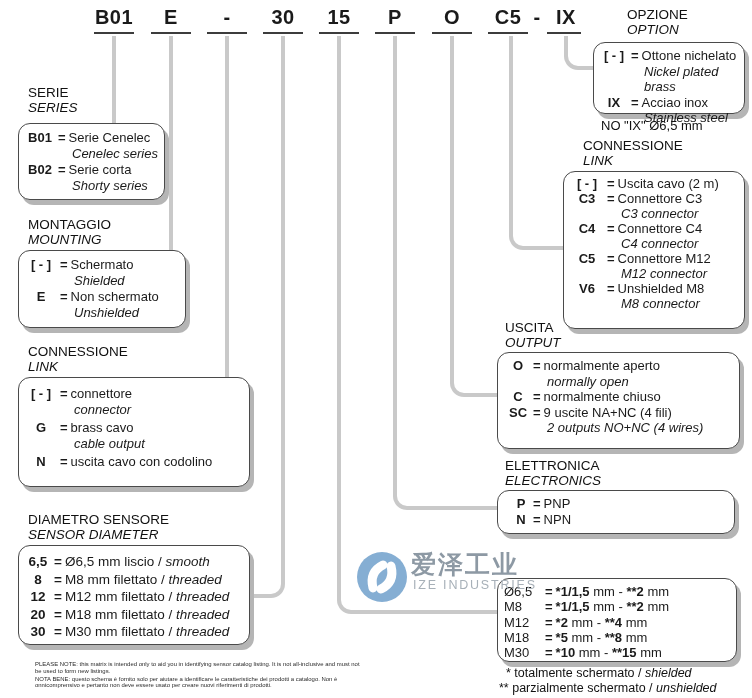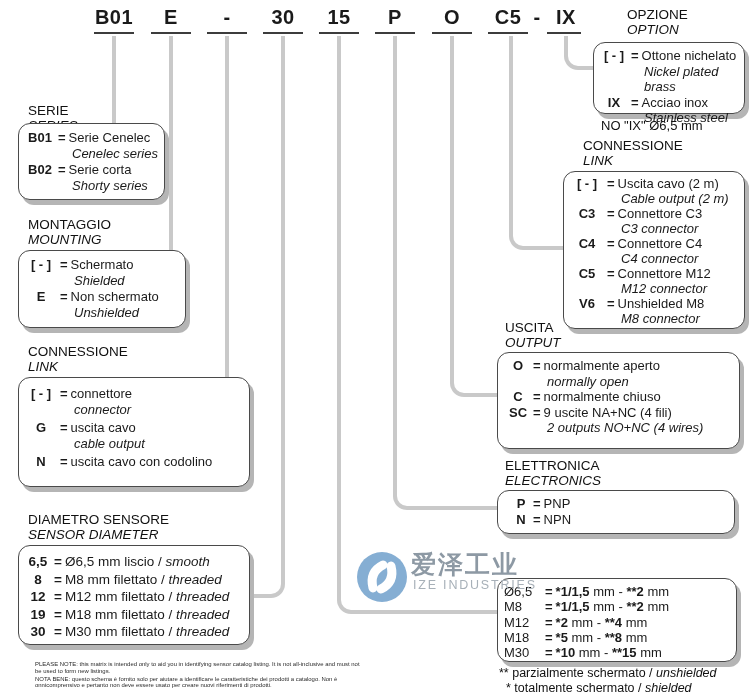--- a/index.html
+++ b/index.html
@@ -64,21 +64,21 @@
   <div class="elbow-r" style="left:337px;top:598px;width:163px;height:16px"></div>
   <div class="vline" style="left:393px;top:36px;height:458px"></div>
   <div class="elbow-r" style="left:393px;top:494px;width:104px;height:16px"></div>
   <div class="vline" style="left:450px;top:36px;height:345px"></div>
   <div class="elbow-r" style="left:450px;top:381px;width:47px;height:16px"></div>
   <div class="vline" style="left:509px;top:36px;height:198px"></div>
   <div class="elbow-r" style="left:509px;top:234px;width:54px;height:16px"></div>
   <div class="vline" style="left:564px;top:36px;height:18px"></div>
   <div class="elbow-r" style="left:564px;top:54px;width:29px;height:16px"></div>
 
-  <div class="blabel" style="left:28px;top:104px">
+  <div class="blabel" style="left:28px;top:86px">
     <div>SERIE</div>
     <div class="en">SERIES</div>
   </div>
   <div class="box" style="left:18px;top:123px;width:147px;height:77px">
     <div>
       <div class="l1">
           <span class="code" style="width:30px">B01</span>
           <span class="eq">=</span>
           <span>Serie Cenelec</span>
         </div>
@@ -127,42 +127,42 @@
           <span class="code" style="width:32px">[ - ]</span>
           <span class="eq">=</span>
           <span>connettore</span>
         </div>
       <div class="en" style="padding-left:49px">connector</div>
     </div>
     <div style="margin-bottom:2px">
       <div class="l1">
           <span class="code" style="width:32px">G</span>
           <span class="eq">=</span>
-          <span>uscita cavo</span>
+          <span>brass cavo</span>
         </div>
       <div class="en" style="padding-left:49px">cable output</div>
     </div>
     <div>
       <div class="l1">
           <span class="code" style="width:32px">N</span>
           <span class="eq">=</span>
           <span>uscita cavo con  codolino</span>
         </div>
     </div>
   </div>
 
   <div class="blabel" style="left:28px;top:513px">
     <div>DIAMETRO SENSORE</div>
     <div class="en">SENSOR DIAMETER</div>
   </div>
   <div class="box" style="left:18px;top:545px;width:232px;height:100px;line-height:17.5px;padding-top:7px;font-size:13.5px">
     <div class="l1"><span class="code" style="width:26px">6,5</span><span class="eq">=</span><span>Ø6,5 mm liscio /</span>&nbsp;<span class="en">smooth</span></div>
     <div class="l1"><span class="code" style="width:26px">8</span><span class="eq">=</span><span>M8  mm filettato /</span>&nbsp;<span class="en">threaded</span></div>
     <div class="l1"><span class="code" style="width:26px">12</span><span class="eq">=</span><span>M12 mm filettato /</span>&nbsp;<span class="en">threaded</span></div>
-    <div class="l1"><span class="code" style="width:26px">19</span><span class="eq">=</span><span>M18 mm filettato /</span>&nbsp;<span class="en">threaded</span></div>
+    <div class="l1"><span class="code" style="width:26px">20</span><span class="eq">=</span><span>M18 mm filettato /</span>&nbsp;<span class="en">threaded</span></div>
     <div class="l1"><span class="code" style="width:26px">30</span><span class="eq">=</span><span>M30 mm filettato /</span>&nbsp;<span class="en">threaded</span></div>
   </div>
 
   <div class="blabel" style="left:627px;top:8px">
     <div>OPZIONE</div>
     <div class="en">OPTION</div>
   </div>
   <div class="box" style="left:593px;top:42px;width:152px;height:72px;line-height:15.5px;padding:5px 6px">
     <div>
       <div class="l1">
@@ -187,21 +187,20 @@
     <div>CONNESSIONE</div>
     <div class="en">LINK</div>
   </div>
   <div class="box" style="left:563px;top:171px;width:182px;height:158px;line-height:15px;padding:4px 6px">
     <div>
       <div class="l1">
           <span class="code" style="width:34px">[ - ]</span>
           <span class="eq">=</span>
           <span>Uscita cavo (2 m)</span>
         </div>
-      <div class="en" style="padding-left:51px">Cable output (2 m)</div>
     </div>
     <div>
       <div class="l1">
           <span class="code" style="width:34px">C3</span>
           <span class="eq">=</span>
           <span>Connettore C3</span>
         </div>
       <div class="en" style="padding-left:51px">C3 connector</div>
     </div>
     <div>
@@ -278,22 +277,22 @@
   </div>
 
   <div class="box" style="left:497px;top:578px;width:240px;height:84px;line-height:15.3px;padding:5px 6px">
     <div class="l1"><span style="width:38px;flex:none">Ø6,5</span><span class="eq">=</span><span class="code">*1/1,5</span>&nbsp;<span>mm -</span>&nbsp;<span class="code">**2</span>&nbsp;<span>mm</span></div>
     <div class="l1"><span style="width:38px;flex:none">M8</span><span class="eq">=</span><span class="code">*1/1,5</span>&nbsp;<span>mm -</span>&nbsp;<span class="code">**2</span>&nbsp;<span>mm</span></div>
     <div class="l1"><span style="width:38px;flex:none">M12</span><span class="eq">=</span><span class="code">*2</span>&nbsp;<span>mm -</span>&nbsp;<span class="code">**4</span>&nbsp;<span>mm</span></div>
     <div class="l1"><span style="width:38px;flex:none">M18</span><span class="eq">=</span><span class="code">*5</span>&nbsp;<span>mm -</span>&nbsp;<span class="code">**8</span>&nbsp;<span>mm</span></div>
     <div class="l1"><span style="width:38px;flex:none">M30</span><span class="eq">=</span><span class="code">*10</span>&nbsp;<span>mm -</span>&nbsp;<span class="code">**15</span>&nbsp;<span>mm</span></div>
   </div>
   <div class="fnote" style="left:499px;top:666px">
+    <div><span style="padding-left:7px">*</span> <span>totalmente schermato /</span> <span class="en">shielded</span></div>
     <div><span>**</span> <span>parzialmente schermato /</span> <span class="en">unshielded</span></div>
-    <div><span style="padding-left:7px">*</span> <span>totalmente schermato /</span> <span class="en">shielded</span></div>
   </div>
 
   <svg width="50" height="50" viewBox="0 0 50 50" style="position:absolute;left:357px;top:552px">
     <circle cx="25" cy="25" r="25" fill="#85aed3"></circle>
     <path d="M16 36 Q12 20 26 13" stroke="#ffffff" stroke-width="9" fill="none" stroke-linecap="round"></path>
     <path d="M34 14 Q38 30 24 37" stroke="#ffffff" stroke-width="9" fill="none" stroke-linecap="round"></path>
   </svg>
   <div class="wm-cn">爱泽工业</div>
   <div class="wm-en">IZE INDUSTRIES</div>
 

